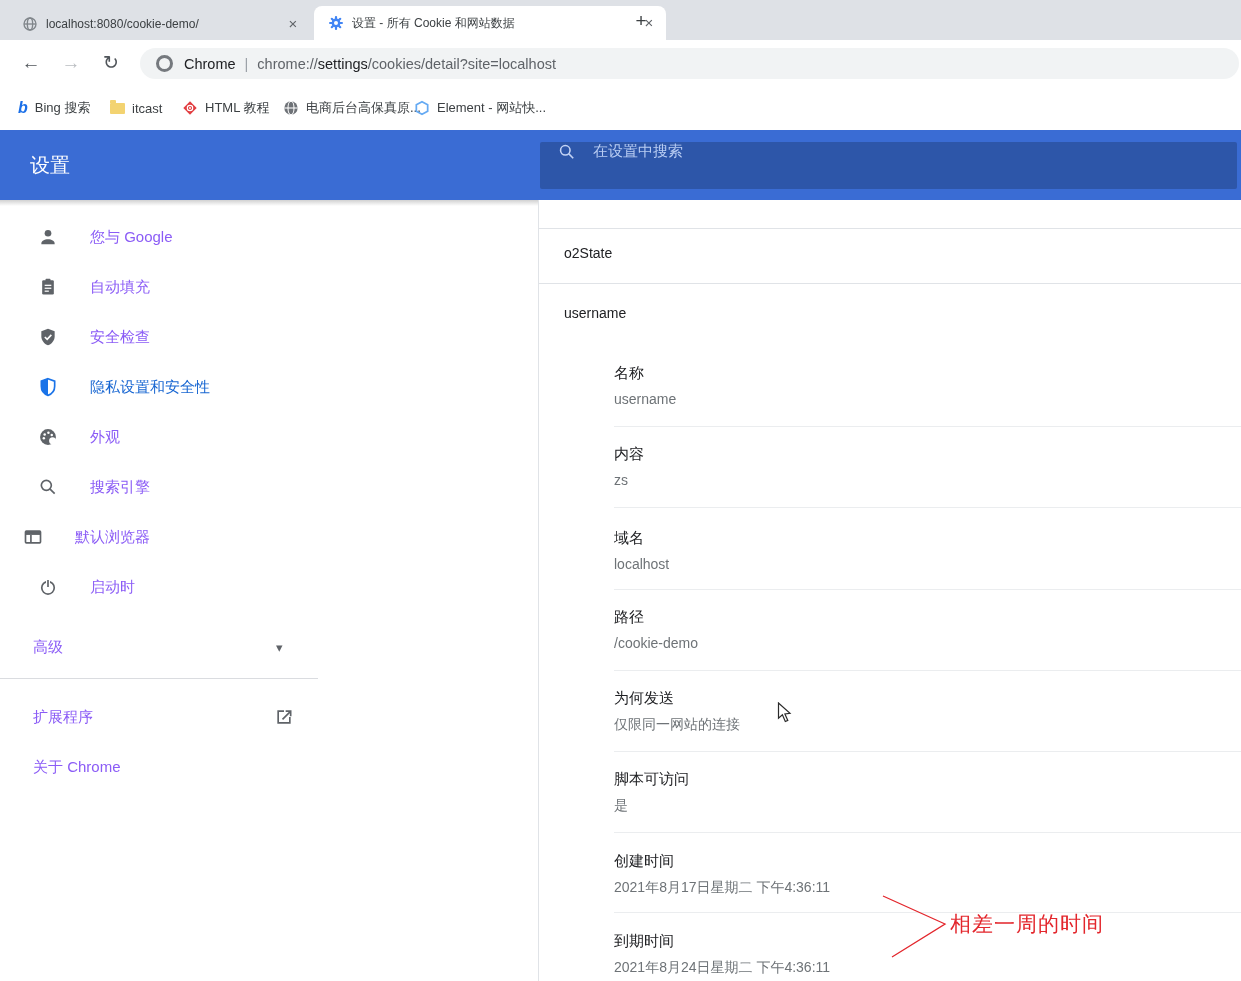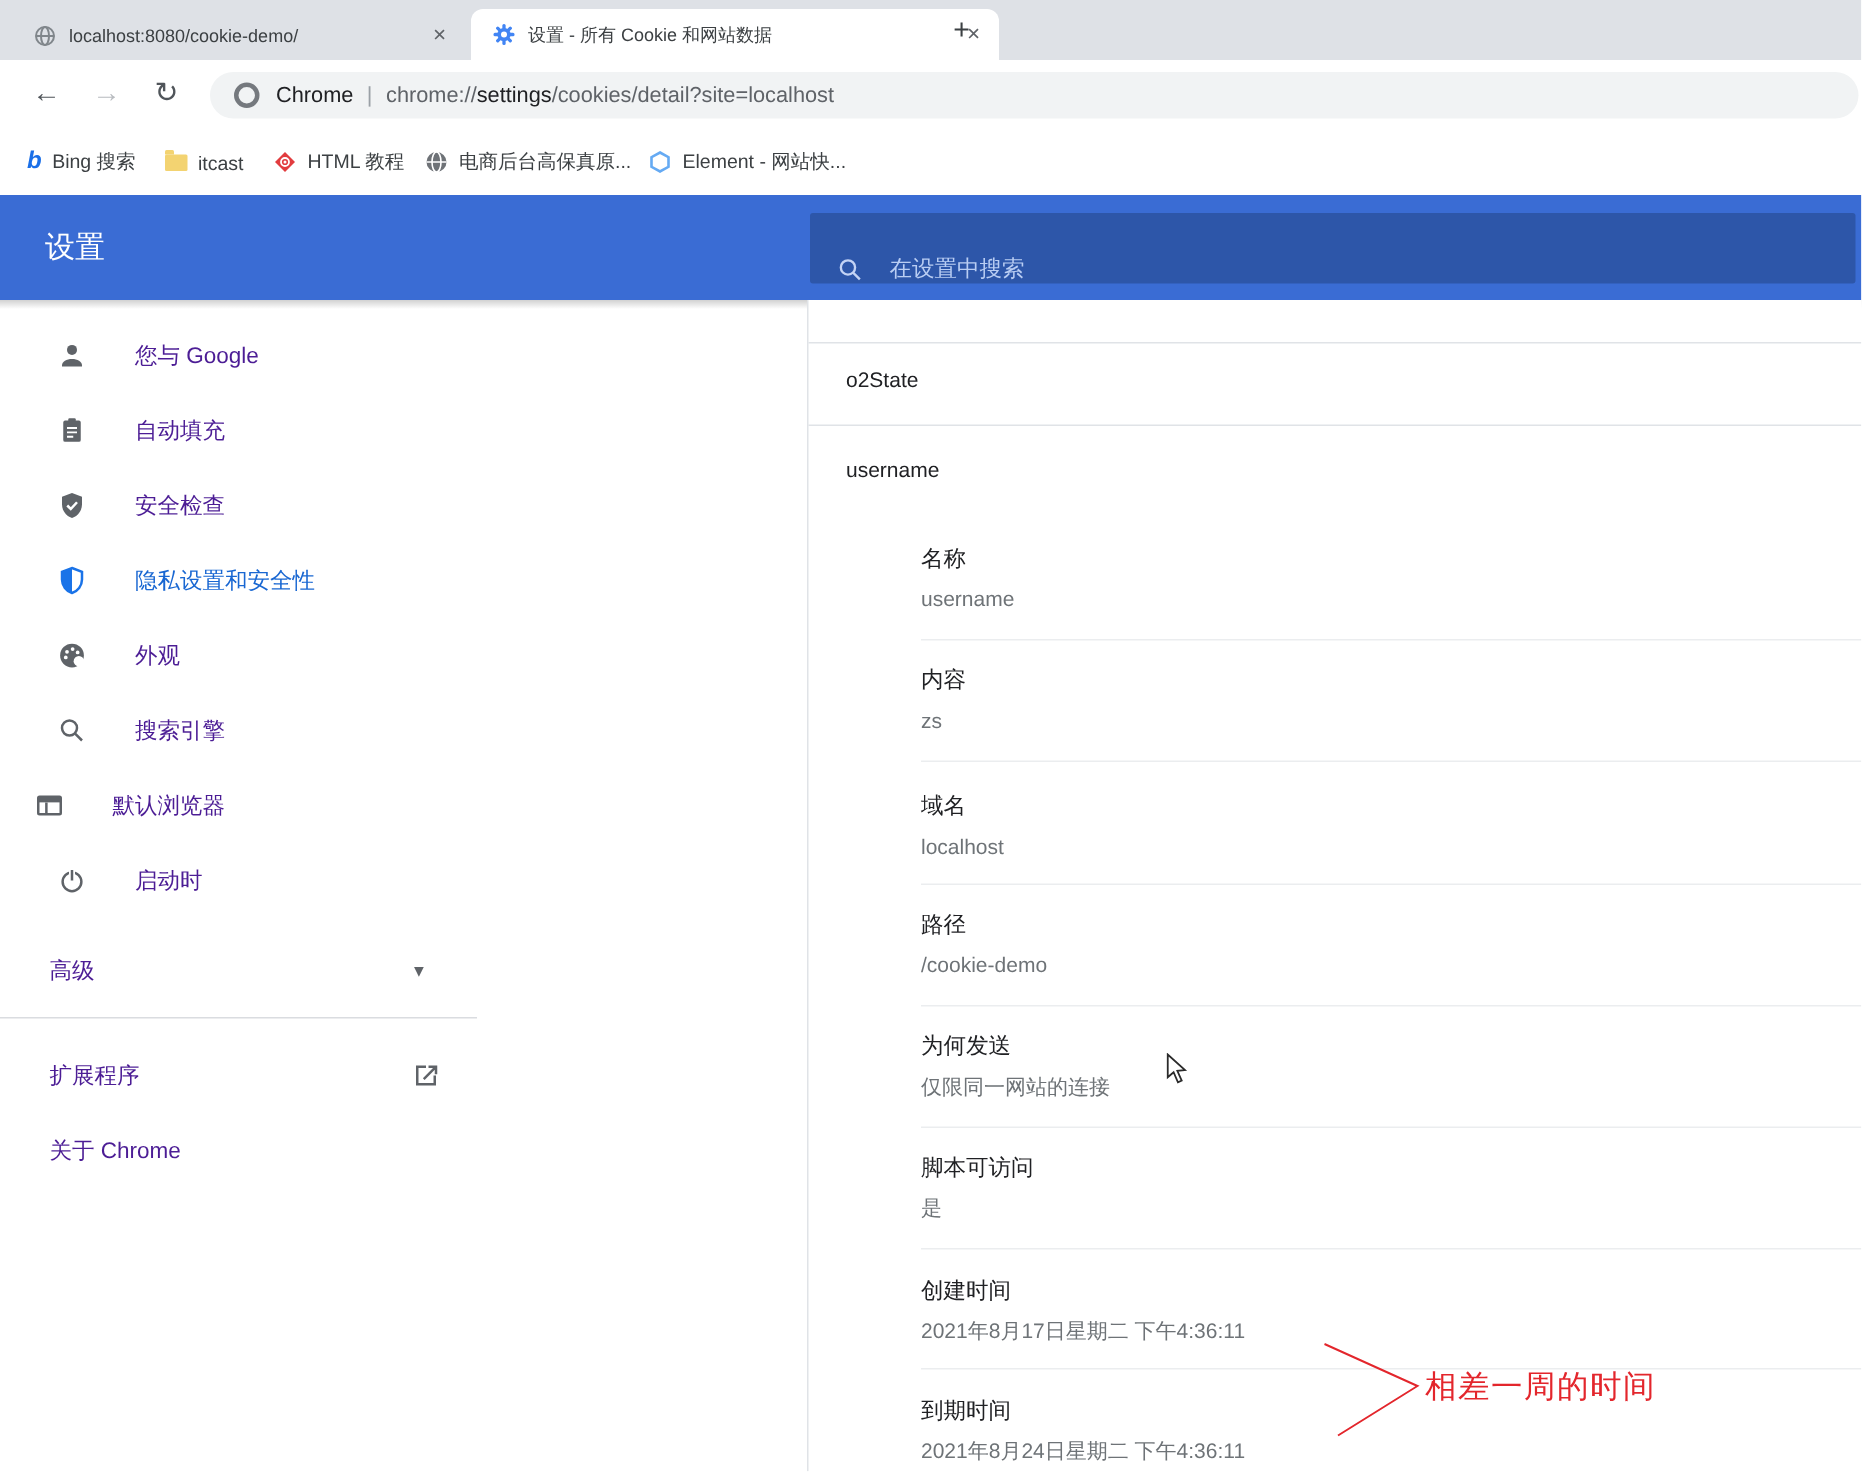--- a/index.html
+++ b/index.html
@@ -26,26 +26,26 @@
   
   .bmbar{position:absolute;left:0;top:86px;width:100%;height:44px;background:#fff;}
   .bm{position:absolute;top:0;height:44px;display:flex;align-items:center;cursor:pointer;}
   .bm-label{font-size:13px;color:#3c4043;margin-left:7px;white-space:nowrap;}
   .folder-icon{width:15px;height:11px;background:#f3d371;border-radius:1px;position:relative;}
   .folder-icon::before{content:"";position:absolute;left:0;top:-3px;width:6px;height:3px;background:#f3d371;border-radius:1px 1px 0 0;}
   .bing-b{font-size:16px;font-weight:bold;color:#1a6fe8;font-style:italic;}
   
   .blue-header{position:absolute;left:0;top:130px;width:100%;height:70px;background:#3a6cd4;}
   .settings-title{position:absolute;left:30px;top:0;line-height:70px;font-size:20px;color:#fff;}
-  .searchbox{position:absolute;left:540px;top:12px;width:697px;height:47px;background:#2d56a9;border-radius:2px;display:flex;align-items:flex-end;cursor:text;}
+  .searchbox{position:absolute;left:540px;top:12px;width:697px;height:47px;background:#2d56a9;border-radius:2px;display:flex;align-items:flex-start;cursor:text;}
   .search-ph{font-size:15px;color:#b9cdf3;margin-left:17px;}
   .page-shadow{position:absolute;left:0;top:200px;width:100%;height:6px;background:linear-gradient(rgba(0,0,0,.18),rgba(0,0,0,0));}
   
   .side-item{position:absolute;left:0;width:330px;height:50px;display:flex;align-items:center;padding-left:38px;box-sizing:border-box;cursor:pointer;}
-  .side-label{font-size:15px;font-weight:500;color:#4c1d95;margin-left:32px;}
+  .side-label{font-size:15px;font-weight:500;color:#8b5cf6;margin-left:32px;}
   .side-item.active .side-label{color:#1967d2;}
   .side-adv{position:absolute;left:0;top:622px;width:330px;height:50px;display:flex;align-items:center;padding-left:33px;box-sizing:border-box;cursor:pointer;}
   .adv-caret{position:absolute;left:276px;font-size:13px;color:#5f6368;}
   .side-div{position:absolute;left:0;top:678px;width:318px;height:1px;background:#dadce0;}
   .side-row2{position:absolute;left:0;width:330px;height:50px;display:flex;align-items:center;padding-left:33px;box-sizing:border-box;cursor:pointer;}
   .launch-ic{position:absolute;left:274px;}
   
   .content{position:absolute;left:538px;top:200px;right:0;bottom:0;background:#fff;border-left:1px solid #e0e3e7;padding-left:40px;}
   .full-div{position:absolute;left:0;right:0;height:1px;background:#e0e3e7;}
   .ind-div{position:absolute;left:75px;right:0;height:1px;background:#ebedef;}
@@ -131,21 +131,21 @@
     <div class="bm" style="left:283px;">
       <span>
         <svg width="16" height="16" viewBox="0 0 24 24">
             <circle cx="12" cy="12" r="10" fill="#6e7277"></circle>
             <ellipse cx="12" cy="12" rx="4.5" ry="10" fill="none" stroke="#fff" stroke-width="1.6"></ellipse>
             <line x1="2" y1="12" x2="22" y2="12" stroke="#fff" stroke-width="1.6"></line>
           </svg>
       </span>
       <span class="bm-label">电商后台高保真原...</span>
     </div>
-    <div class="bm" style="left:432px;">
+    <div class="bm" style="left:414px;">
       <span>
         <svg width="16" height="16" viewBox="0 0 24 24">
             <polygon points="12,2.5 20.5,7.2 20.5,16.8 12,21.5 3.5,16.8 3.5,7.2" fill="none" stroke="#65aaf3" stroke-width="2.6"></polygon>
           </svg>
       </span>
       <span class="bm-label">Element - 网站快...</span>
     </div>
   </div>
 
   <div class="blue-header">

